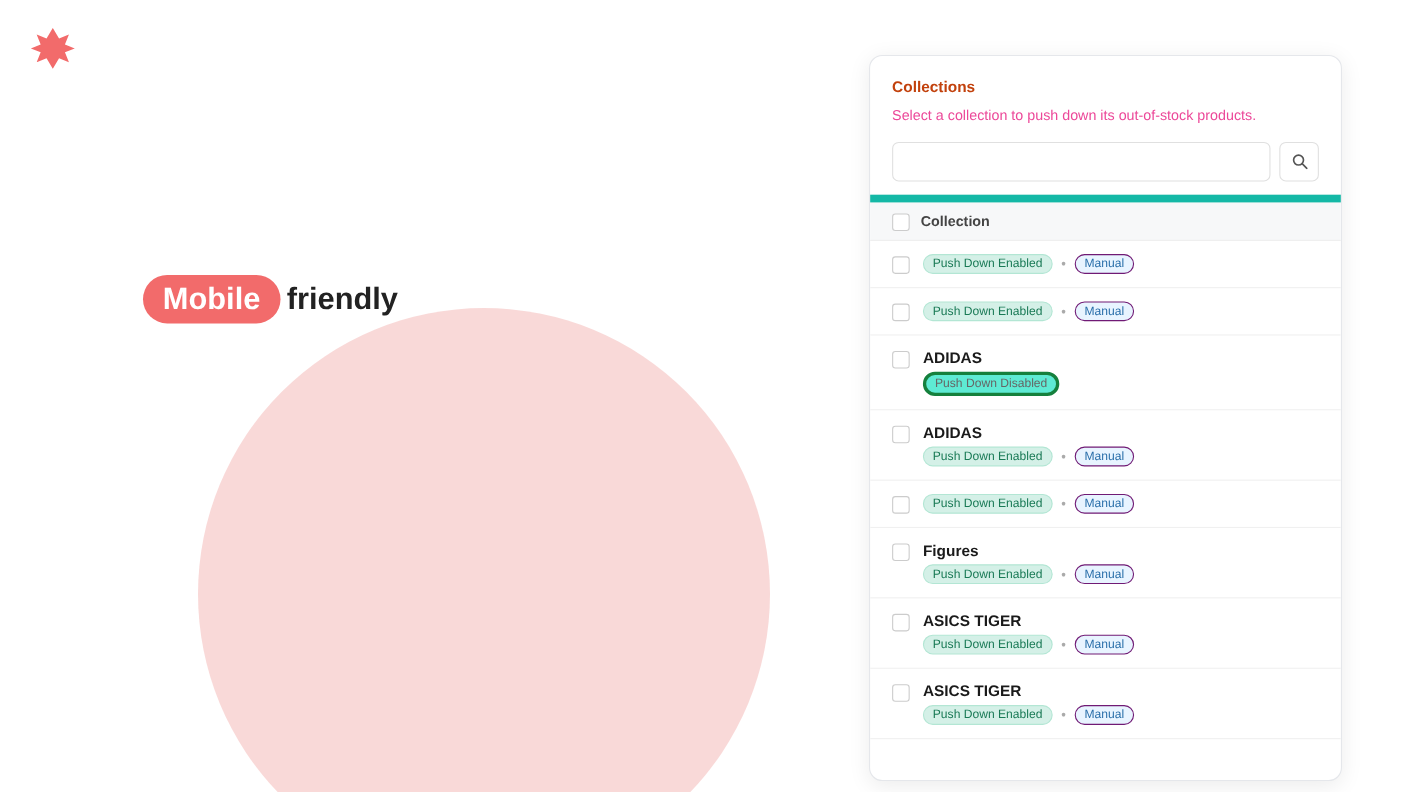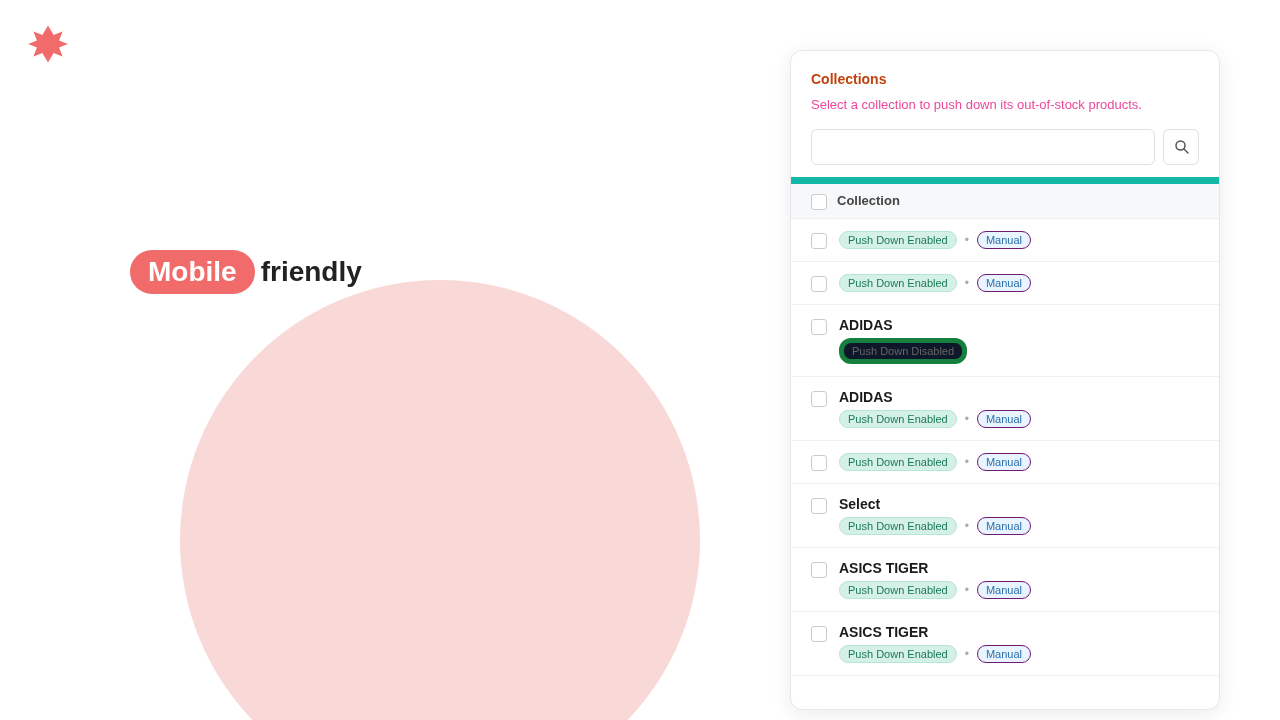--- a/index.html
+++ b/index.html
@@ -183,23 +183,23 @@
       font-weight: 500;
       padding: 2px 8px;
       border-radius: 12px;
     }
     .tag-enabled {
       background: #d4f0e7;
       color: #1a7a56;
       border: 1px solid #b3e6d4;
     }
     .tag-disabled {
-      background: #0f172a;
+      background: #5eead4;
       color: #666;
-      border: 5px solid #15803d;
+      border: 3px solid #15803d;
     }
     .tag-manual {
       background: #e8f4ff;
       color: #2a6faa;
       border: 1px solid #701a75;
     }
 
     .dot {
       color: #aaa;
       font-size: 12px;
@@ -300,21 +300,21 @@
       <div class="item-tags">
         <span class="tag tag-enabled">Push Down Enabled</span>
             <span class="dot">•</span>
             <span class="tag tag-manual">Manual</span>
       </div>
     </div>
   </div>
       <div class="collection-item">
     <div class="checkbox"></div>
     <div class="item-content">
-      <div class="item-name">Select</div>
+      <div class="item-name">Figures</div>
       <div class="item-tags">
         <span class="tag tag-enabled">Push Down Enabled</span>
             <span class="dot">•</span>
             <span class="tag tag-manual">Manual</span>
       </div>
     </div>
   </div>
       <div class="collection-item">
     <div class="checkbox"></div>
     <div class="item-content">

